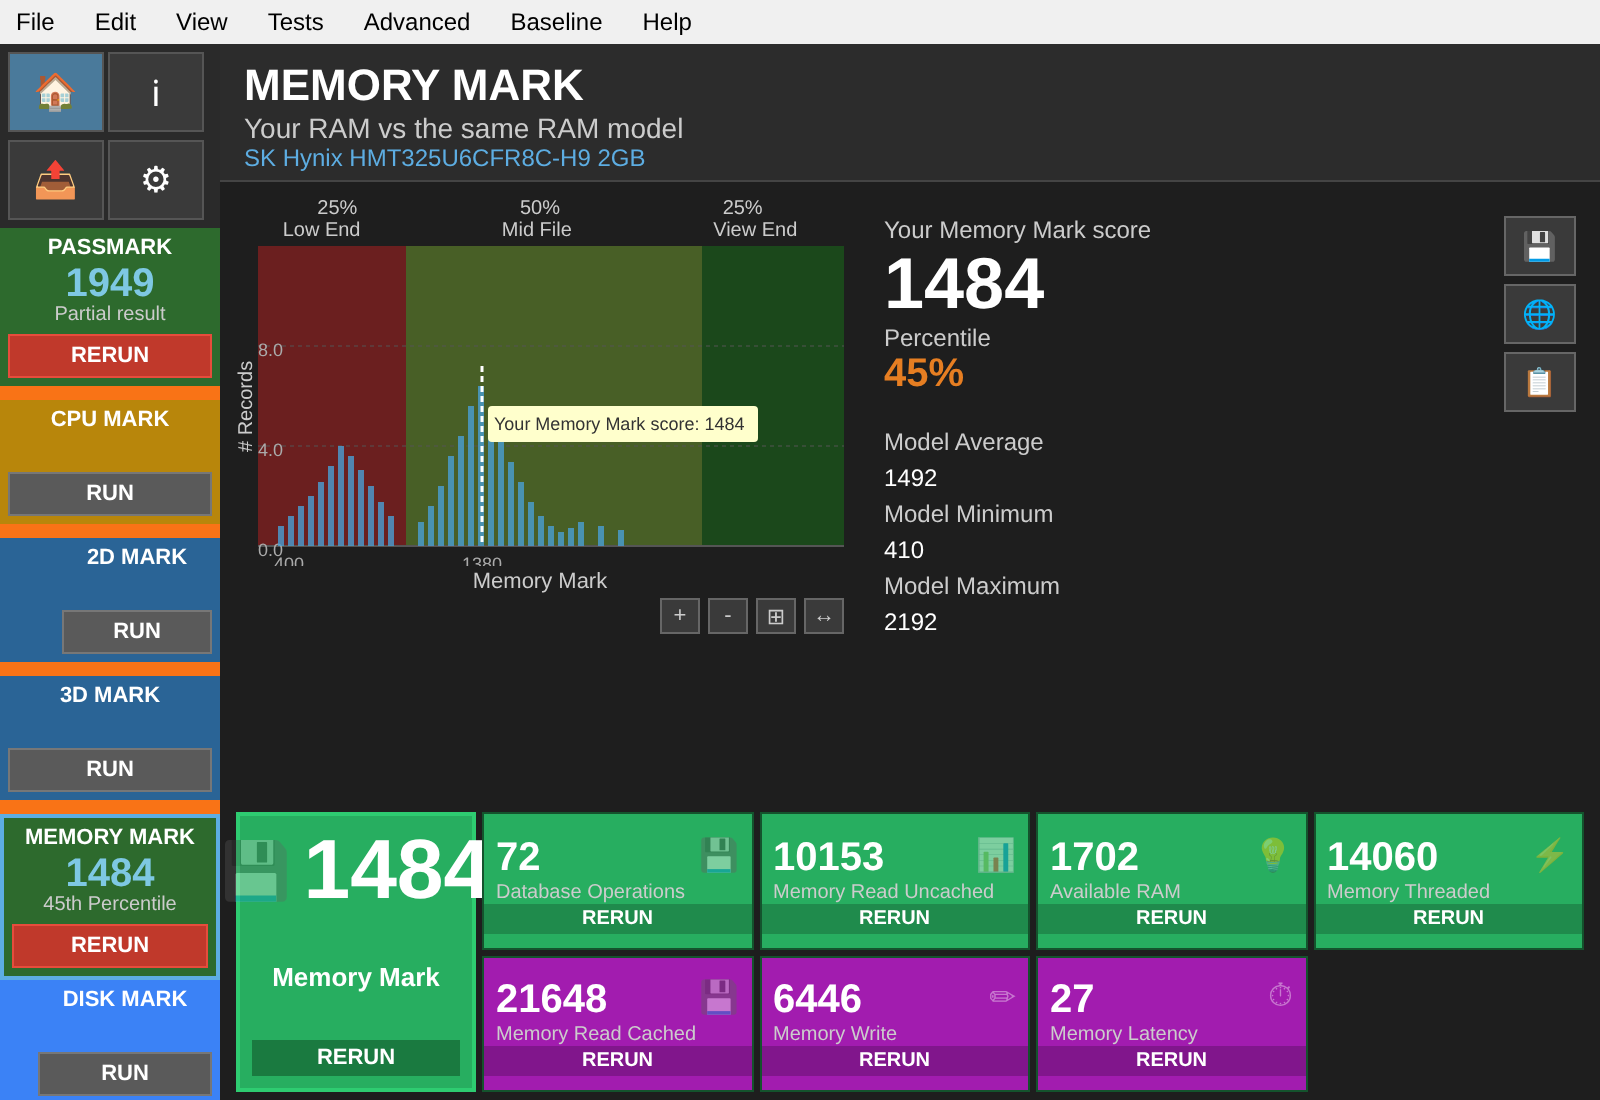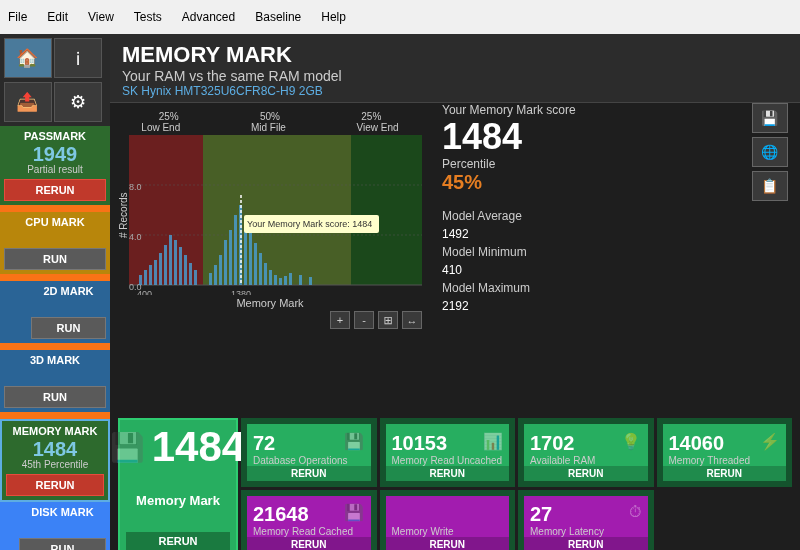--- a/index.html
+++ b/index.html
@@ -1,19 +1,19 @@
 <!DOCTYPE html>
 <html><head>
   <meta charset="utf-8">
   <style>
     * { margin: 0; padding: 0; box-sizing: border-box; }
     body { width: 800px; height: 550px; overflow: hidden; font-family: Arial, sans-serif; background: #2a2a2a; color: #fff; font-size: 12px; }
 
     
-    .menubar { background: #f0f0f0; color: #000; display: flex; align-items: center; height: 34px; padding: 0 4px; gap: 12px; }
+    .menubar { background: #f0f0f0; color: #000; display: flex; align-items: center; height: 22px; padding: 0 4px; gap: 12px; }
     .menubar span { font-size: 12px; cursor: pointer; padding: 2px 4px; }
 
     .main-layout { display: flex; height: 528px; }
 
     
     .sidebar { width: 110px; background: #1a1a1a; display: flex; flex-direction: column; }
     .sidebar-top { display: flex; gap: 2px; padding: 4px; background: #2a2a2a; }
     .sidebar-icon-btn { width: 48px; height: 40px; background: #3a3a3a; border: 1px solid #555; display: flex; align-items: center; justify-content: center; cursor: pointer; font-size: 18px; }
     .sidebar-icon-btn.active { background: #4a7a9b; }
 
@@ -41,34 +41,34 @@
     .content-body { display: flex; flex: 1; }
 
     
     .chart-area { width: 320px; padding: 8px; background: #1e1e1e; }
     .chart-labels-top { display: flex; justify-content: space-around; font-size: 10px; color: #ccc; margin-bottom: 2px; }
     .chart-xlabel { text-align: center; font-size: 11px; color: #ccc; margin-top: 2px; }
     .chart-controls { display: flex; justify-content: flex-end; gap: 4px; margin-top: 2px; }
     .chart-ctrl-btn { background: #3a3a3a; border: 1px solid #666; color: #ccc; font-size: 11px; width: 20px; height: 18px; display: flex; align-items: center; justify-content: center; cursor: pointer; }
 
     
-    .score-panel { flex: 1; padding: 0 12px; }
+    .score-panel { flex: 1; padding: 17px 12px; }
     .score-title { font-size: 12px; color: #ccc; }
     .score-value { font-size: 36px; font-weight: bold; color: #fff; line-height: 1.1; }
     .percentile-label { font-size: 12px; color: #ccc; }
     .percentile-value { font-size: 20px; font-weight: bold; color: #e67e22; }
     .score-row { font-size: 12px; color: #ccc; margin-top: 4px; }
     .score-num { color: #fff; }
     .score-icon-btn { width: 36px; height: 30px; background: #3a3a3a; border: 1px solid #666; display: flex; align-items: center; justify-content: center; cursor: pointer; font-size: 14px; }
 
     
     .tiles-section { background: #1e1e1e; padding: 4px 8px 4px; }
     .tiles-grid { display: grid; grid-template-columns: 120px repeat(4, 1fr); grid-template-rows: 1fr 1fr; gap: 3px; height: 140px; }
 
-    .tile { background: #27ae60; border: 6px solid #14532d; display: flex; flex-direction: column; justify-content: flex-end; padding: 4px 6px; }
+    .tile { background: #27ae60; border: 1px solid #14532d; display: flex; flex-direction: column; justify-content: center; padding: 4px 6px; }
     .tile-big { grid-row: 1 / 3; background: #27ae60; border: 2px solid #2ecc71; display: flex; flex-direction: column; align-items: center; justify-content: space-between; padding: 6px; }
     .tile-big-value { font-size: 42px; font-weight: bold; color: #fff; line-height: 1; }
     .tile-big-label { font-size: 13px; color: #fff; font-weight: bold; }
     .tile-big-rerun { background: #1a7a40; text-align: center; padding: 3px; font-size: 11px; font-weight: bold; cursor: pointer; width: 100%; color: #fff; }
 
     .tile-value { font-size: 20px; font-weight: bold; color: #fff; text-align: right; }
     .tile-label { font-size: 10px; color: #ccc; }
     .tile-rerun { background: rgba(0,0,0,0.2); text-align: center; padding: 2px; font-size: 10px; font-weight: bold; cursor: pointer; color: #fff; margin: 0 -6px -4px; }
     .tile-icon { font-size: 16px; color: rgba(255,255,255,0.4); }
     .tile-header { display: flex; justify-content: space-between; align-items: flex-start; }
@@ -319,20 +319,24 @@
         <div class="tile tile-dark">
           <div class="tile-header">
             <div class="tile-value">21648</div>
             <span class="tile-icon">💾</span>
           </div>
           <div class="tile-label">Memory Read Cached</div>
           <div class="tile-rerun">RERUN</div>
         </div>
 
         <div class="tile tile-dark">
+          <div class="tile-header">
+            <div class="tile-value">6446</div>
+            <span class="tile-icon">✏</span>
+          </div>
           <div class="tile-label">Memory Write</div>
           <div class="tile-rerun">RERUN</div>
         </div>
 
         <div class="tile tile-dark">
           <div class="tile-header">
             <div class="tile-value">27</div>
             <span class="tile-icon">⏱</span>
           </div>
           <div class="tile-label">Memory Latency</div>

